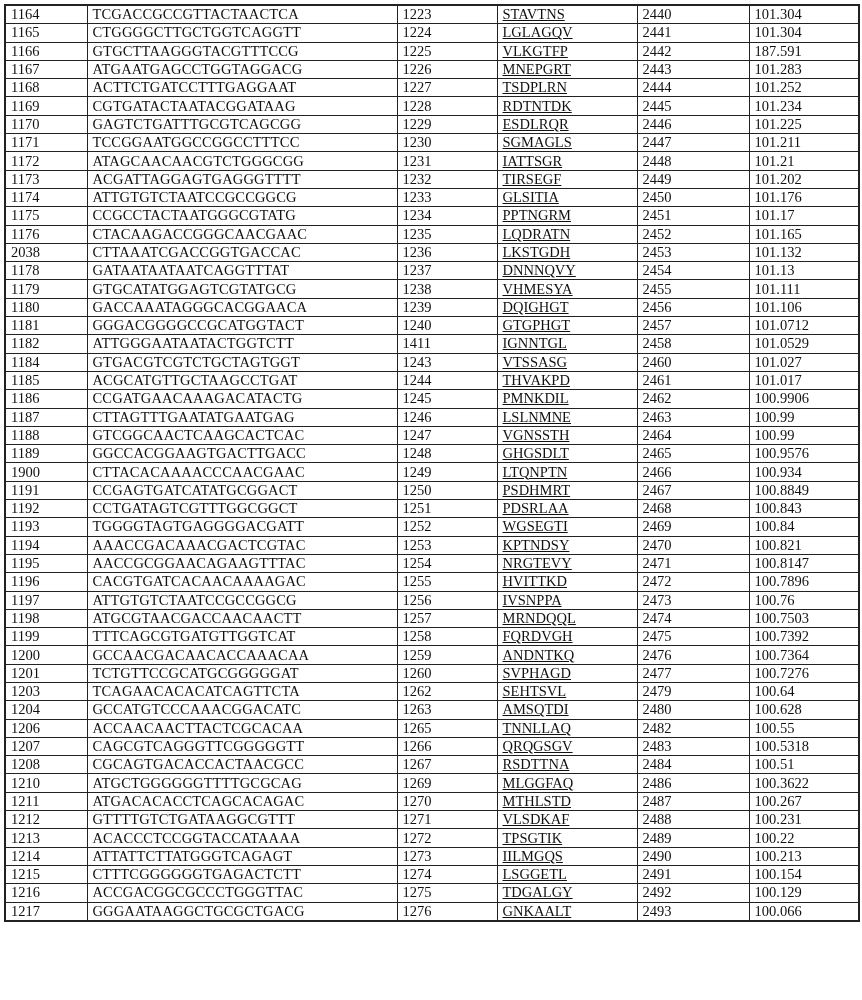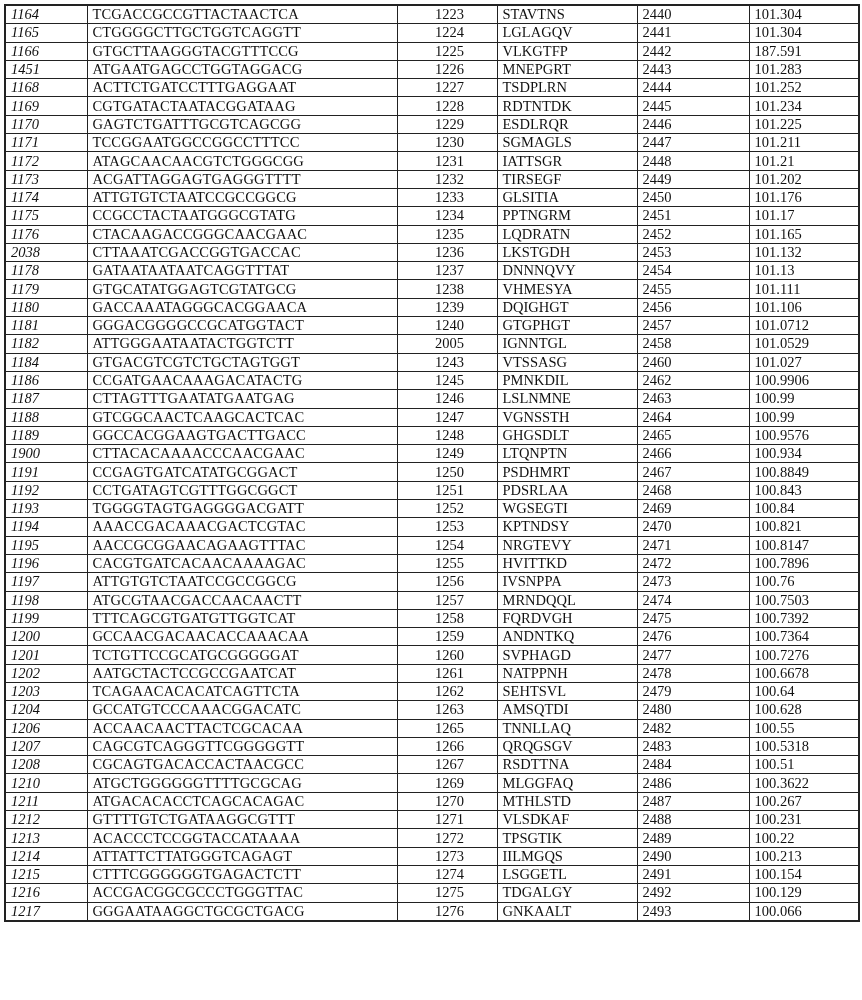--- a/index.html
+++ b/index.html
@@ -16,26 +16,26 @@
   #seq-table td {
     border: 1.5px solid #222;
     height: 17.3px;
     padding: 0 0 0 5px;
     line-height: 17px;
     white-space: nowrap;
     overflow: hidden;
     vertical-align: middle;
   }
   #seq-table tr:first-child td { border-top-width: 2px; }
-  #seq-table td:first-child { border-left-width: 2.5px; font-style: italic; }
+  #seq-table td:first-child { border-left-width: 2.5px; }
   #seq-table td:last-child { border-right-width: 2.5px; }
   #seq-table tr:last-child td { border-bottom-width: 2.5px; }
   td.seq { padding-left: 9px; letter-spacing: 0.15px; }
-  td.pep { padding-left: 12px; }
-  td.id2 { padding-left: 12px; text-align: center; }
+  td.pep { padding-left: 12px; text-decoration: underline; }
+  td.id2 { padding-left: 12px; }
   td.sid { padding-left: 9px; }
   td.val { padding-left: 9px; margin-left: 32px; }
 </style>
 </head>
 <body>
 
 <table id="seq-table">
   <colgroup>
     <col style="width:82px">
     <col style="width:310px">
@@ -63,21 +63,21 @@
   </tr>
       <tr>
     <td class="num">1166</td>
     <td class="seq">GTGCTTAAGGGTACGTTTCCG</td>
     <td class="id2">1225</td>
     <td class="pep">VLKGTFP</td>
     <td class="sid">2442</td>
     <td class="val">187.591</td>
   </tr>
       <tr>
-    <td class="num">1451</td>
+    <td class="num">1167</td>
     <td class="seq">ATGAATGAGCCTGGTAGGACG</td>
     <td class="id2">1226</td>
     <td class="pep">MNEPGRT</td>
     <td class="sid">2443</td>
     <td class="val">101.283</td>
   </tr>
       <tr>
     <td class="num">1168</td>
     <td class="seq">ACTTCTGATCCTTTGAGGAAT</td>
     <td class="id2">1227</td>
@@ -185,34 +185,42 @@
     <td class="num">1181</td>
     <td class="seq">GGGACGGGGCCGCATGGTACT</td>
     <td class="id2">1240</td>
     <td class="pep">GTGPHGT</td>
     <td class="sid">2457</td>
     <td class="val">101.0712</td>
   </tr>
       <tr>
     <td class="num">1182</td>
     <td class="seq">ATTGGGAATAATACTGGTCTT</td>
-    <td class="id2">2005</td>
+    <td class="id2">1411</td>
     <td class="pep">IGNNTGL</td>
     <td class="sid">2458</td>
     <td class="val">101.0529</td>
   </tr>
       <tr>
     <td class="num">1184</td>
     <td class="seq">GTGACGTCGTCTGCTAGTGGT</td>
     <td class="id2">1243</td>
     <td class="pep">VTSSASG</td>
     <td class="sid">2460</td>
     <td class="val">101.027</td>
   </tr>
       <tr>
+    <td class="num">1185</td>
+    <td class="seq">ACGCATGTTGCTAAGCCTGAT</td>
+    <td class="id2">1244</td>
+    <td class="pep">THVAKPD</td>
+    <td class="sid">2461</td>
+    <td class="val">101.017</td>
+  </tr>
+      <tr>
     <td class="num">1186</td>
     <td class="seq">CCGATGAACAAAGACATACTG</td>
     <td class="id2">1245</td>
     <td class="pep">PMNKDIL</td>
     <td class="sid">2462</td>
     <td class="val">100.9906</td>
   </tr>
       <tr>
     <td class="num">1187</td>
     <td class="seq">CTTAGTTTGAATATGAATGAG</td>
@@ -327,28 +335,20 @@
   </tr>
       <tr>
     <td class="num">1201</td>
     <td class="seq">TCTGTTCCGCATGCGGGGGAT</td>
     <td class="id2">1260</td>
     <td class="pep">SVPHAGD</td>
     <td class="sid">2477</td>
     <td class="val">100.7276</td>
   </tr>
       <tr>
-    <td class="num">1202</td>
-    <td class="seq">AATGCTACTCCGCCGAATCAT</td>
-    <td class="id2">1261</td>
-    <td class="pep">NATPPNH</td>
-    <td class="sid">2478</td>
-    <td class="val">100.6678</td>
-  </tr>
-      <tr>
     <td class="num">1203</td>
     <td class="seq">TCAGAACACACATCAGTTCTA</td>
     <td class="id2">1262</td>
     <td class="pep">SEHTSVL</td>
     <td class="sid">2479</td>
     <td class="val">100.64</td>
   </tr>
       <tr>
     <td class="num">1204</td>
     <td class="seq">GCCATGTCCCAAACGGACATC</td>

